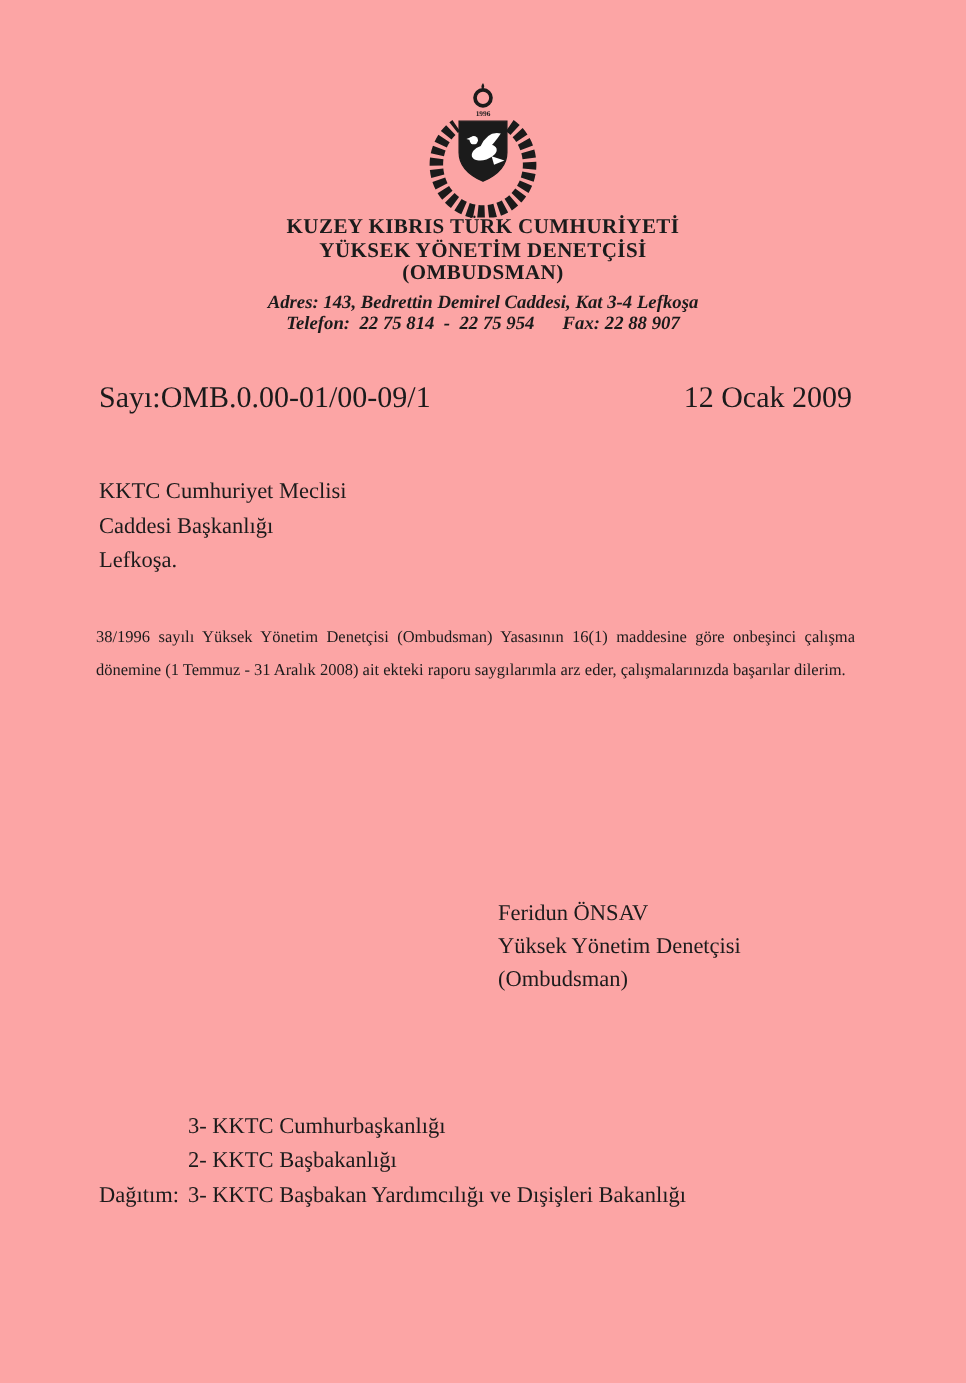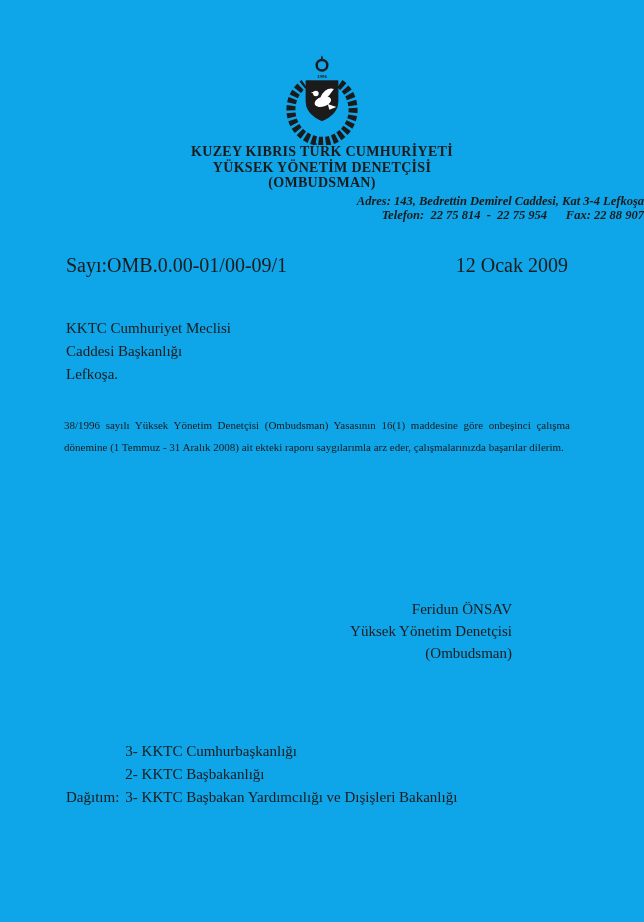--- a/index.html
+++ b/index.html
@@ -1,20 +1,20 @@
 <!DOCTYPE html>
 <html><head>
 <meta charset="utf-8">
 <style>
   html,body{margin:0;padding:0;background:#e8e8e8;}
   .page{
     position:relative;
     width:644px;height:922px;
     margin:0 auto;
-    background:#0ea5e9;
+    background:#fca5a5;
     font-family:"Liberation Serif","DejaVu Serif",serif;
     color:#1b1b1b;
     overflow:hidden;
   }
   
   .emblem-wrap{
     position:absolute;top:55px;left:50%;transform:translateX(-50%);
     width:82px;height:90px;
   }
   .letterhead{
@@ -25,21 +25,20 @@
     font-weight:bold;
     font-size:14px;
     line-height:15.5px;
     letter-spacing:0.3px;
   }
   .lh-contact{
     font-weight:bold;font-style:italic;
     font-size:12.5px;
     line-height:14px;
     white-space:pre;
-    text-align:right;
   }
   .lh-contact.first{margin-top:3px;}
   
   .ref-row{
     position:absolute;top:256px;left:66px;right:76px;
     display:flex;justify-content:space-between;
     font-size:20px;line-height:18px;
   }
   
   .recipient{
@@ -47,23 +46,23 @@
     font-size:15px;line-height:23px;font-family:Liberation Serif, serif;
   }
   
   .body-par{
     position:absolute;top:414px;left:64px;width:506px;
     font-size:11px;line-height:22px;
     text-align:justify;
   }
   
   .signature{
-    position:absolute;top:598px;left:312px;width:200px;
+    position:absolute;top:598px;left:332px;width:200px;
     font-size:15px;line-height:22px;
-    text-align:right;
+    text-align:left;
   }
   
   .distribution{
     position:absolute;top:740px;left:66px;
     font-size:15px;line-height:23px;
   }
   .dist-row{display:flex;align-items:flex-end;}
   .dist-label{white-space:pre;margin-right:6px;}
   .dist-items div{white-space:pre;}
 </style>

